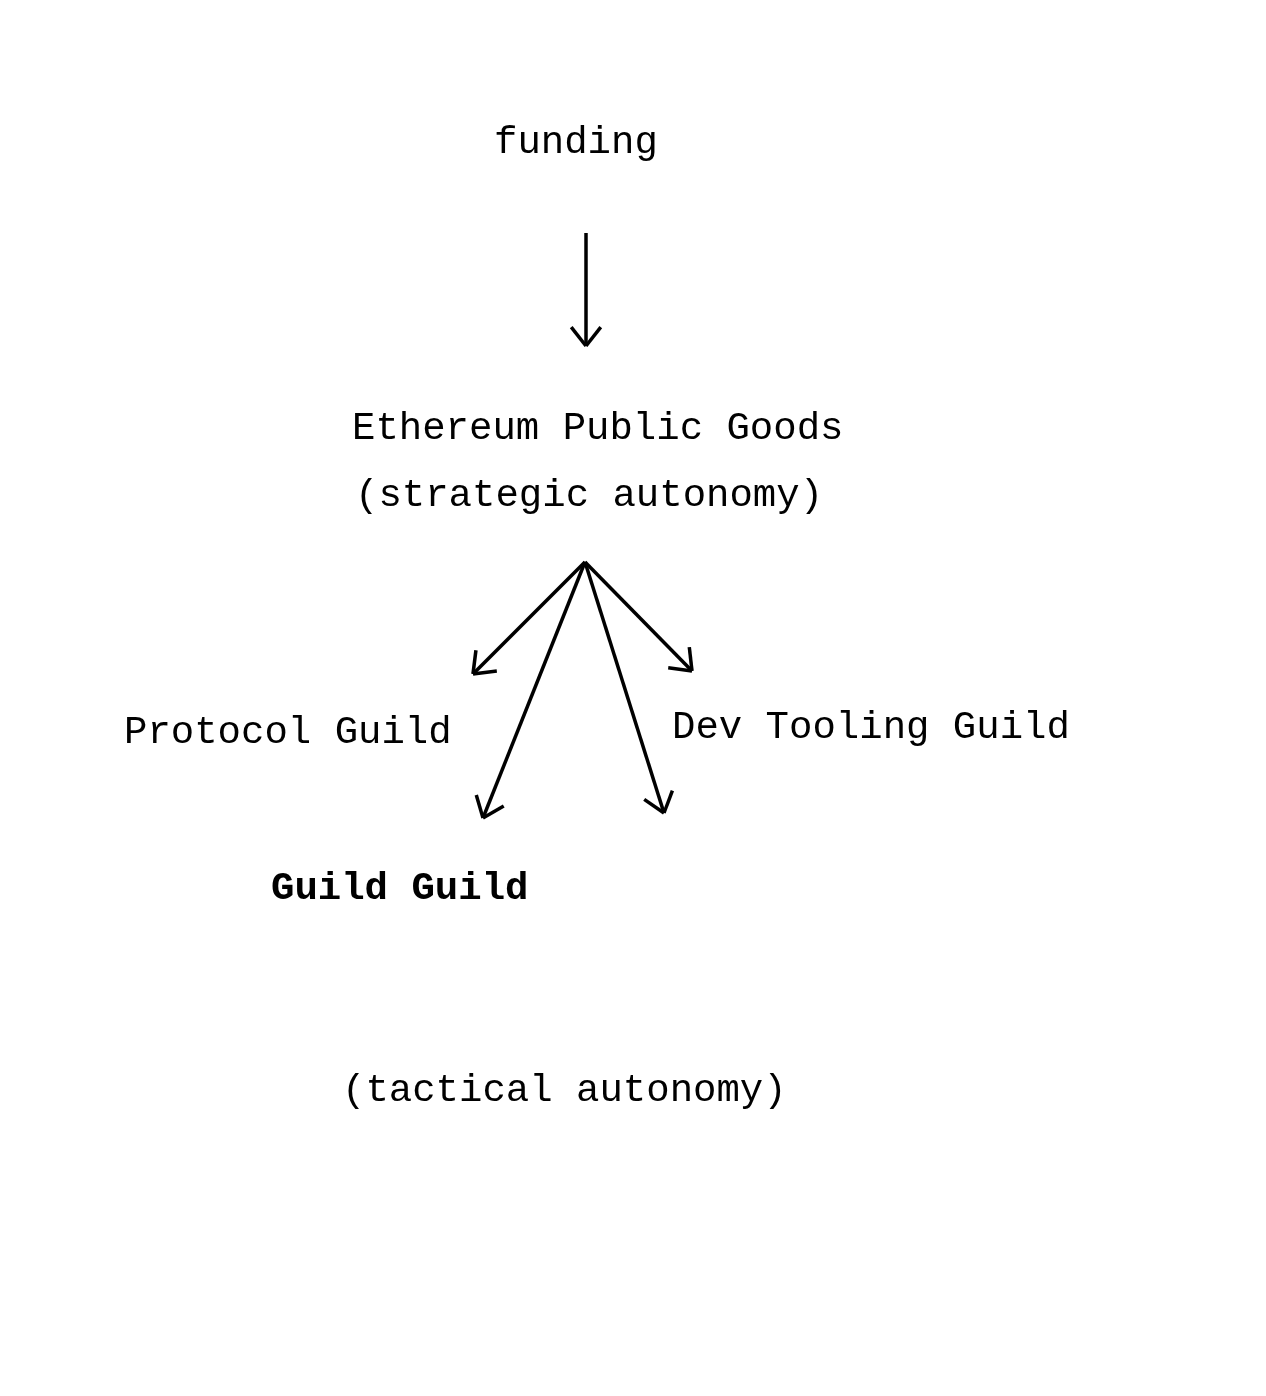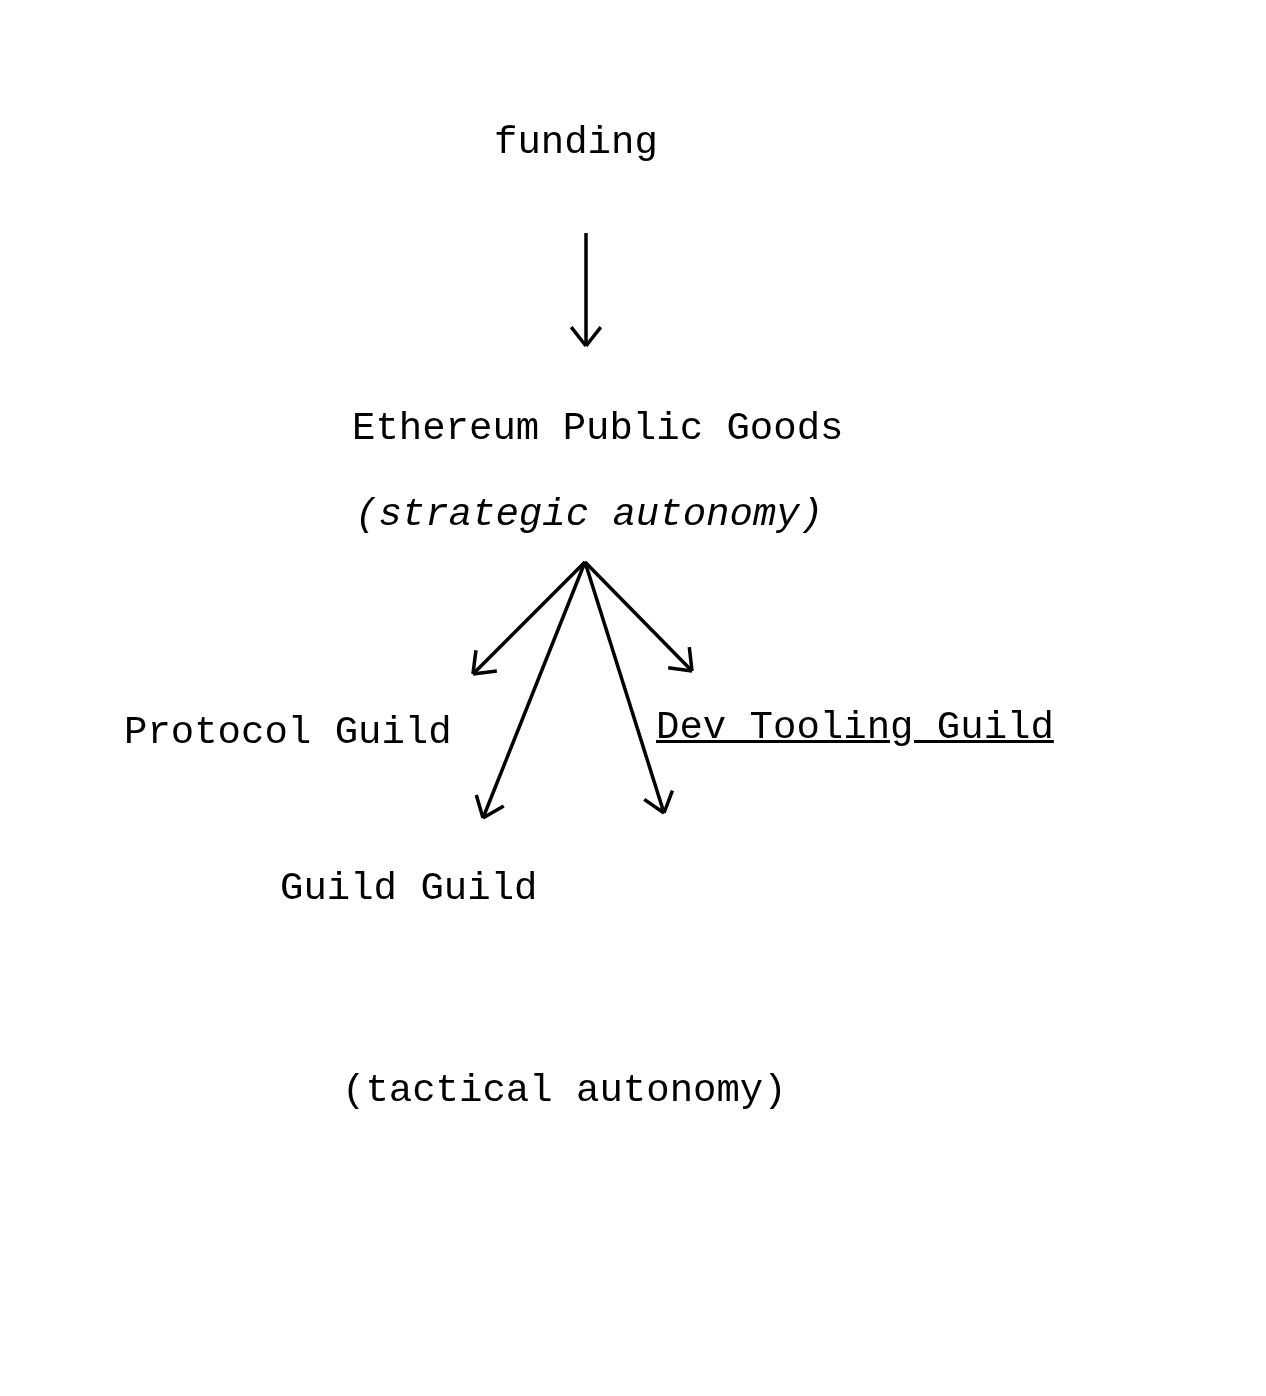--- a/index.html
+++ b/index.html
@@ -20,24 +20,24 @@
   }
   .lbl{
     position:absolute;
     font-size:39px;
     line-height:1.2;
     white-space:pre;
     letter-spacing:0px;
   }
   .lbl-funding{left:494px;top:120px;}
   .lbl-hub-title{left:336px;top:406px;margin-left:16px;}
-  .lbl-hub-subtitle{left:355px;top:492px;font-style:italic;}
+  .lbl-hub-subtitle{left:355px;top:473px;}
   .lbl-protocol{left:124px;top:710px;}
-  .lbl-devtooling{left:656px;top:705px;text-decoration:underline;}
-  .lbl-guildguild{left:280px;top:866px;}
+  .lbl-devtooling{left:672px;top:705px;}
+  .lbl-guildguild{left:271px;top:866px;font-weight:bold;}
   .lbl-otherguilds{left:624px;top:866px;line-height:47px;}
   .lbl-tactical{left:342px;top:1068px;text-align:center;}
 </style>
 </head>
 <body>
 
 <div class="canvas">
 
   <svg class="arrows-layer" width="1266" height="1396" viewBox="0 0 1266 1396">
       <g>

